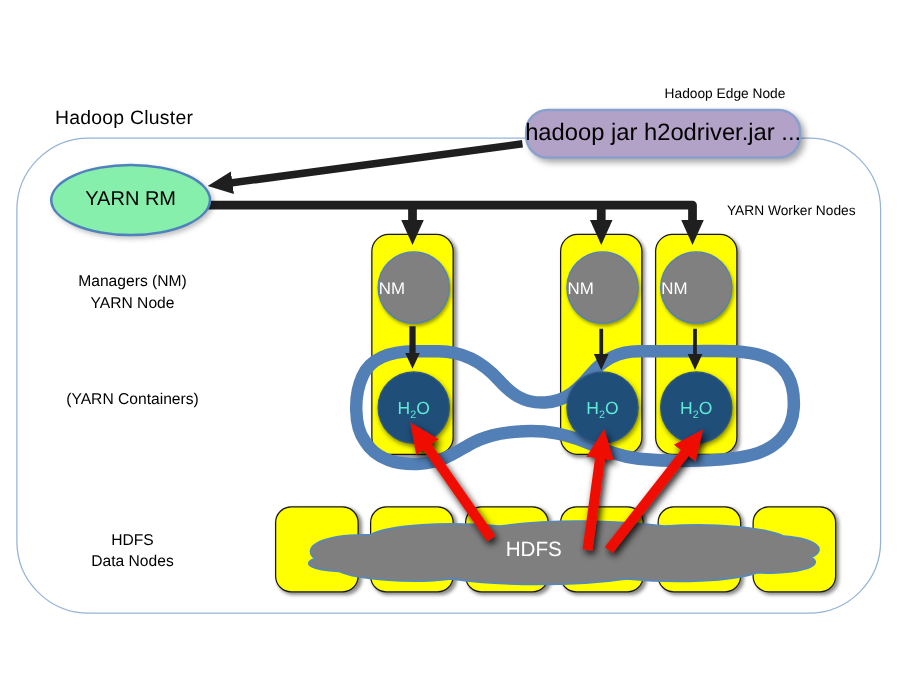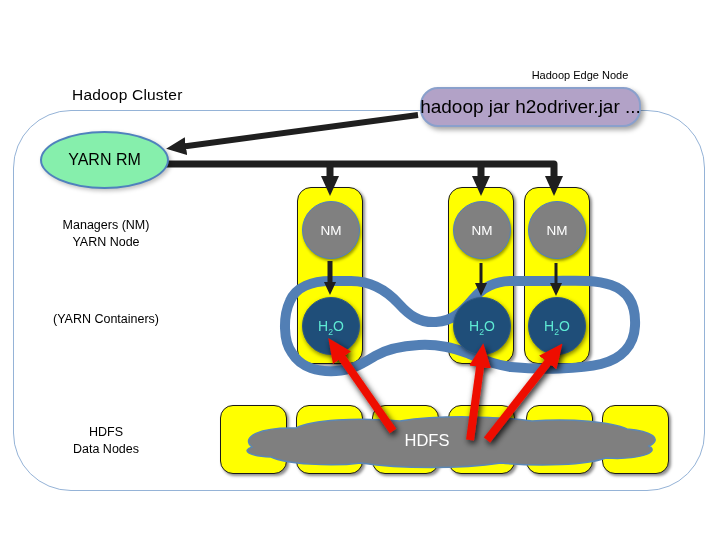--- a/index.html
+++ b/index.html
@@ -8,21 +8,21 @@
     font-family:"Liberation Sans", sans-serif;color:#000;
   }
   .abs{position:absolute;}
   
   #cluster-boundary{
     left:13px;top:110px;width:690px;height:379px;
     border:1.5px solid #95b3d7;border-radius:58px;background:#fff;z-index:1;
   }
   
   .lbl{z-index:11;text-align:center;line-height:1.32;}
-  #title{left:72px;top:85px;width:160px;font-size:15.5px;text-align:left;letter-spacing:.2px;}
+  #title{left:44px;top:85px;width:160px;font-size:15.5px;text-align:left;letter-spacing:.2px;}
   #edge-node-label{left:509px;top:68px;width:142px;font-size:11px;}
   #worker-nodes-label{left:569px;top:162px;width:128px;font-size:11px;}
   .left-label{left:30px;width:152px;font-size:12.5px;}
   #lbl-nm{top:217px;}
   #lbl-mappers{top:311px;}
   #lbl-hdfs{top:424px;}
   
   #edge-box{
     left:420px;top:87px;width:217px;height:36px;z-index:10;
     background:#b2a2c7;border:2px solid #8aa0cc;border-radius:18px;
@@ -42,21 +42,21 @@
     top:187px;width:64px;height:175px;z-index:2;
     background:#ffff00;border:1.5px solid #1a1a1a;border-radius:14px;
     box-shadow:2px 2px 3px rgba(0,0,0,.45);
   }
   #nm-box-1{left:297px;} #nm-box-2{left:448px;} #nm-box-3{left:524px;}
   
   .nm-circle{
     top:201px;width:56px;height:56px;border-radius:50%;z-index:4;
     background:#808080;border:1.5px solid #4f81bd;
     box-shadow:1px 2px 3px rgba(0,0,0,.4);
-    display:flex;align-items:center;justify-content:center;
+    display:flex;align-items:center;
     color:#fff;font-size:13.5px;
   }
   #nm-c1{left:302px;} #nm-c2{left:453px;} #nm-c3{left:528px;}
   
   .h2o-circle{
     top:297px;width:56px;height:56px;border-radius:50%;z-index:6;
     background:#1f4e79;border:1px solid #2e5984;
     box-shadow:1px 2px 4px rgba(0,0,0,.5);
     display:flex;align-items:center;justify-content:center;
     color:#5eead4;font-size:14px;
@@ -82,20 +82,21 @@
 </style>
 </head>
 <body>
 
 <div id="stage">
 
   <div id="cluster-boundary" class="abs"></div>
 
   <div id="title" class="abs lbl">Hadoop Cluster</div>
   <div id="edge-node-label" class="abs lbl">Hadoop Edge Node</div>
+  <div id="worker-nodes-label" class="abs lbl">YARN Worker Nodes</div>
 
   <div id="lbl-nm" class="abs lbl left-label">
     <div>Managers (NM)</div>
     <div>YARN Node</div>
   </div>
   <div id="lbl-mappers" class="abs lbl left-label">
     <div>(YARN Containers)</div>
   </div>
   <div id="lbl-hdfs" class="abs lbl left-label">
     <div>HDFS</div>

